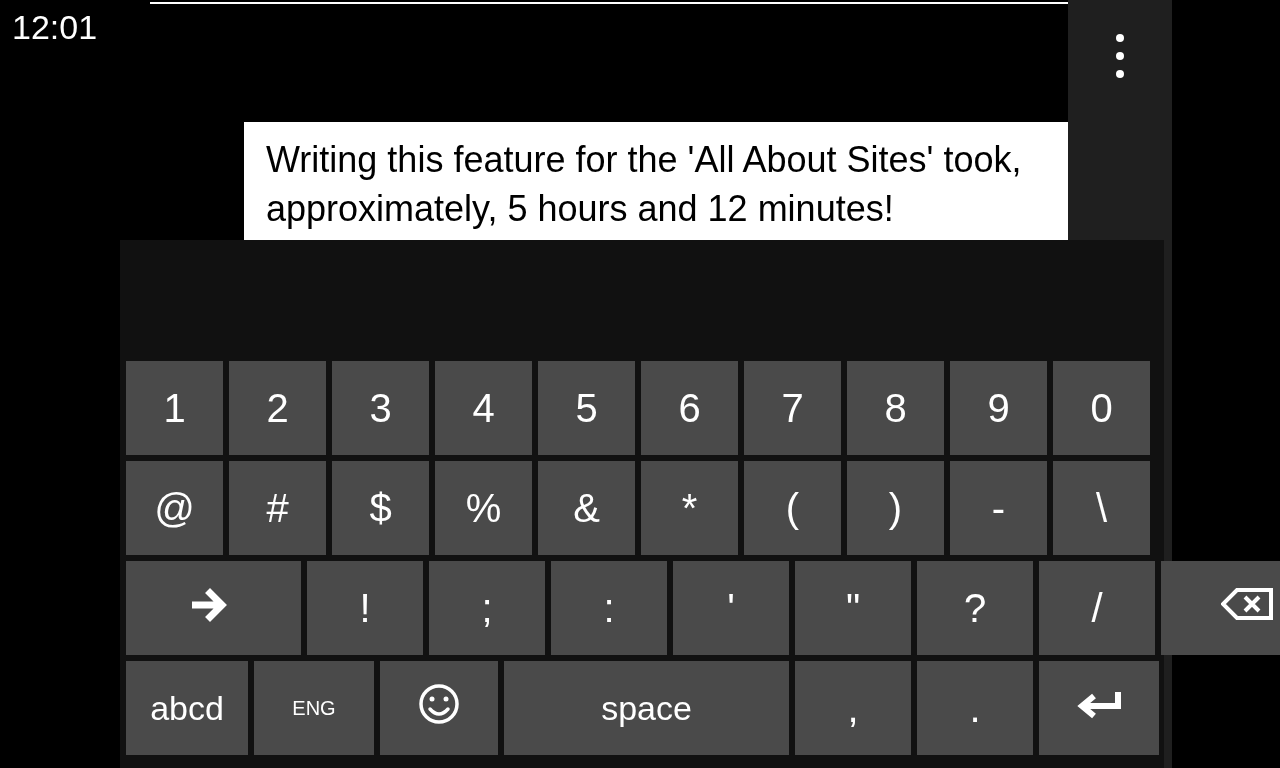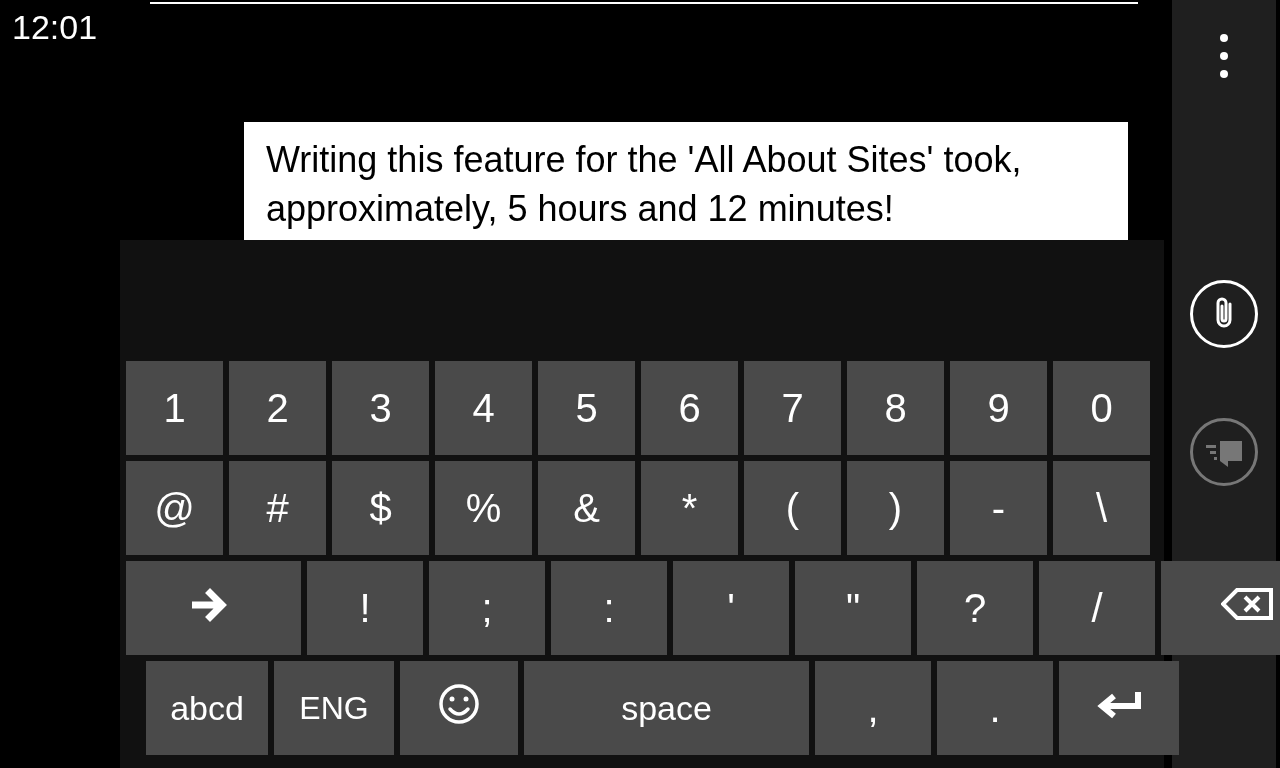--- a/index.html
+++ b/index.html
@@ -1,17 +1,17 @@
 <!DOCTYPE html>
 <html><head>
 <meta charset="utf-8">
 <style>
   * { box-sizing: border-box; margin: 0; padding: 0; }
   html, body { width: 1280px; height: 768px; overflow: hidden; background: #000; font-family: "Segoe UI", Arial, sans-serif; }
-  .screen { position: relative; width: 1276px; height: 768px; background: #000; }
+  .screen { position: relative; width: 1172px; height: 768px; background: #000; }
   
   .time { position: absolute; top: 8px; left: 12px; color: #fff; font-size: 34px; font-weight: 300; }
   
   .topline { position: absolute; top: 2px; left: 150px; width: 988px; height: 2px; background: #fff; }
   
   .bubble {
     position: absolute;
     top: 82px;
     left: 244px;
     width: 884px;
@@ -61,22 +61,22 @@
     font-weight:400;
     height:94px;
     flex:1;
     user-select:none;
   }
   .krow0 .key, .krow1 .key { flex: 0 0 97px; }
   .krow0, .krow1 { justify-content: flex-start; }
   .krow2 .key-wide1 { flex: 0 0 175px; }
   .krow2 .key { flex: 0 0 116px; }
   .krow2 .key.key-wide1 { flex: 0 0 175px; }
-  .krow3 .key-abcd { flex:0 0 122px; font-size:34px;margin-left:20px; }
-  .krow3 .key-eng { flex:0 0 120px; font-size:32px; }
+  .krow3 .key-abcd { flex:0 0 122px; font-size:34px; }
+  .krow3 .key-eng { flex:0 0 120px; font-size:20px; }
   .krow3 .key-emoji { flex:0 0 118px; }
   .krow3 .key-space { flex:0 0 285px; font-size:34px; }
   .krow3 .key-comma { flex:0 0 116px; }
   .krow3 .key-period { flex:0 0 116px; }
   .krow3 .key-enter { flex:0 0 120px; }
 </style>
 </head>
 <body>
 
 <div class="screen">

